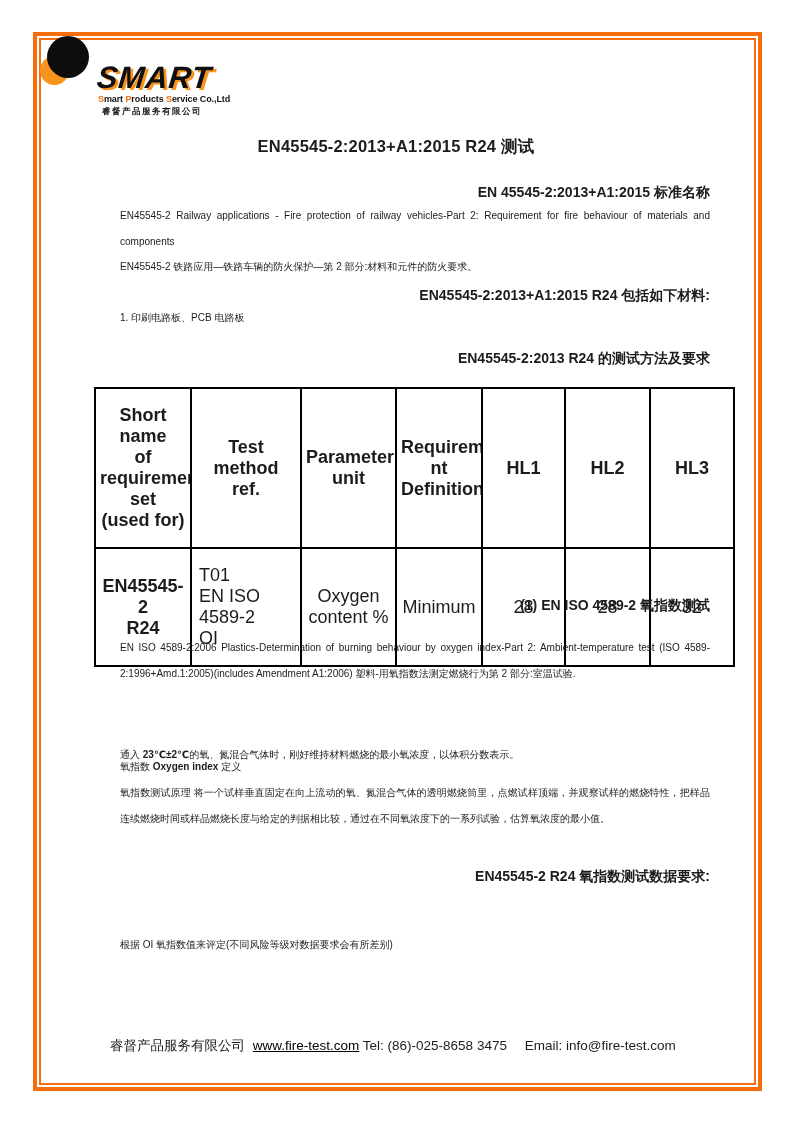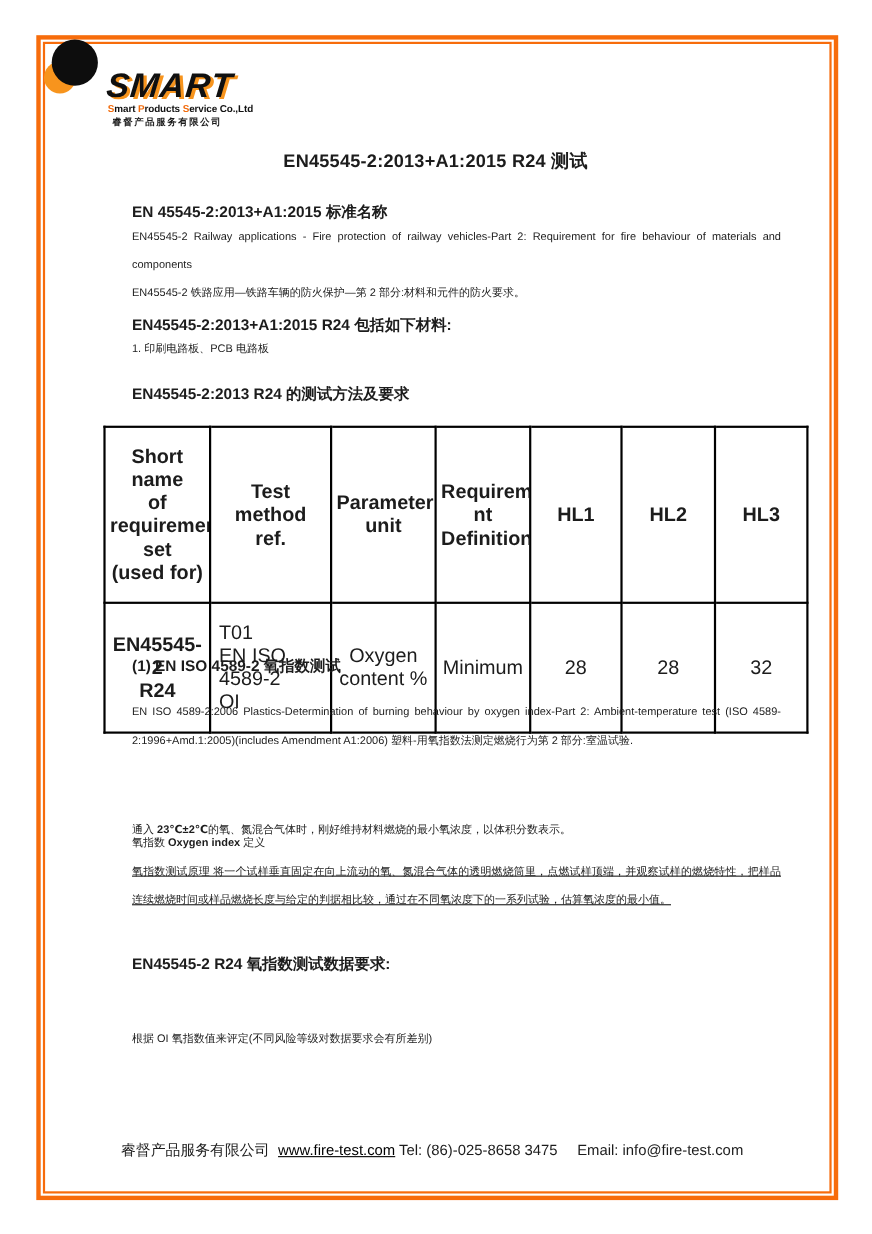--- a/index.html
+++ b/index.html
@@ -31,21 +31,21 @@
   .logo .co-line{position:absolute;left:58px;top:58px;font-size:9px;font-weight:bold;
          color:#111;letter-spacing:-0.1px;white-space:nowrap;}
   .logo .co-line .oc{color:#f26c0d;}
   .logo .co-cn{position:absolute;left:62px;top:70px;font-size:8.5px;font-weight:bold;
          font-family:"Liberation Serif","DejaVu Serif",serif;
          letter-spacing:1.5px;color:#1a1a1a;white-space:nowrap;}
 
   .abs{position:absolute;}
   .doc-title{left:90px;top:136px;width:612px;text-align:center;
          font-size:16.5px;font-weight:bold;letter-spacing:0.2px;}
-  .h{left:120px;width:590px;font-size:14px;font-weight:bold;line-height:20px;}
+  .h{left:120px;width:590px;font-size:14px;font-weight:bold;line-height:20px;text-align:right;}
   .p{left:120px;width:590px;font-size:10px;line-height:26px;}
   .just{text-align:justify;}
 
   
   table.req{position:absolute;left:94px;top:387px;width:639px;
          border-collapse:collapse;table-layout:fixed;}
   table.req th,table.req td{
          border:2px solid #000;font-size:18px;line-height:21px;
          text-align:center;vertical-align:middle;padding:16px 4px;
          white-space:pre-line;box-sizing:border-box;overflow:hidden;}
@@ -131,21 +131,21 @@
     </tr>
   </tbody>
     </table>
 
   <div class="abs h" style="top:595px;">(1) EN ISO 4589-2 氧指数测试</div>
   <div class="abs p just" style="top:635px;">EN ISO 4589-2:2006 Plastics-Determination of burning behaviour by oxygen index-Part 2: Ambient-temperature test (ISO 4589-2:1996+Amd.1:2005)(includes Amendment A1:2006) 塑料-用氧指数法测定燃烧行为第 2 部分:室温试验.</div>
 
   <div class="abs p" style="top:718px;line-height:24px;margin-top:37px;"><span>氧指数 </span><b class="inline">Oxygen index</b><span> 定义</span></div>
   <div class="abs p" style="top:743px;line-height:24px;"><span>通入 </span><b class="inline">23℃±2℃</b><span>的氧、氮混合气体时，刚好维持材料燃烧的最小氧浓度，以体积分数表示。</span></div>
 
-  <div class="abs p just" style="top:780px;text-decoration:underline;">氧指数测试原理 将一个试样垂直固定在向上流动的氧、氮混合气体的透明燃烧筒里，点燃试样顶端，并观察试样的燃烧特性，把样品连续燃烧时间或样品燃烧长度与给定的判据相比较，通过在不同氧浓度下的一系列试验，估算氧浓度的最小值。</div>
+  <div class="abs p just" style="top:780px;">氧指数测试原理 将一个试样垂直固定在向上流动的氧、氮混合气体的透明燃烧筒里，点燃试样顶端，并观察试样的燃烧特性，把样品连续燃烧时间或样品燃烧长度与给定的判据相比较，通过在不同氧浓度下的一系列试验，估算氧浓度的最小值。</div>
 
   <div class="abs h" style="top:866px;">EN45545-2 R24 氧指数测试数据要求:</div>
   <div class="abs p" style="top:933px;line-height:24px;">根据 OI 氧指数值来评定(不同风险等级对数据要求会有所差别)</div>
 
   <div class="abs footer">
     <span>睿督产品服务有限公司</span><span class="sep"></span>
     <a href="#">www.fire-test.com</a>
     <span>Tel: (86)-025-8658 3475</span>
     <span class="email">Email: info@fire-test.com</span>
   </div>

